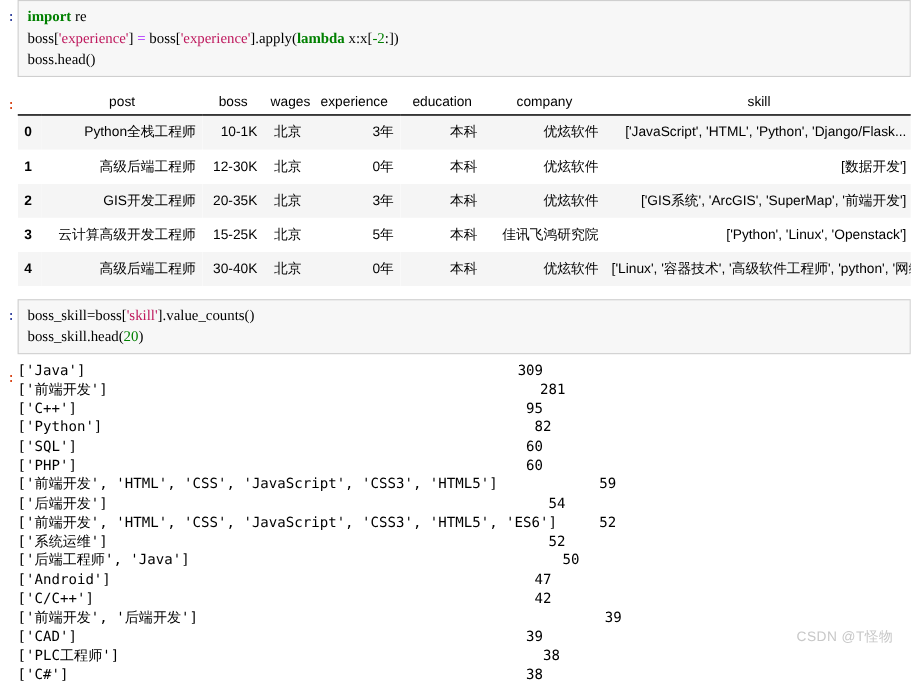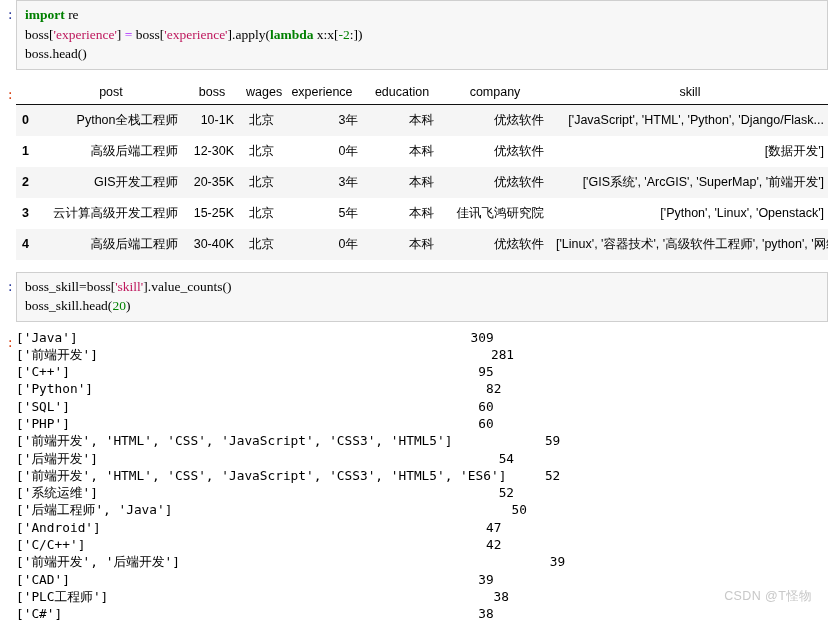--- a/index.html
+++ b/index.html
@@ -129,21 +129,21 @@
 
   
   .gap-6  { height: 6px; }
   .gap-10 { height: 10px; }
   .gap-12 { height: 12px; }
 
   
   .watermark {
     position: absolute;
     right: 16px;
-    bottom: 18px;
+    bottom: 35px;
     color: #c8c8c8;
     font-family: "Liberation Sans", sans-serif;
     font-size: 12.5px;
     letter-spacing: 0.4px;
     user-select: none;
     pointer-events: none;
   }
 </style>
 </head>
 <body>

